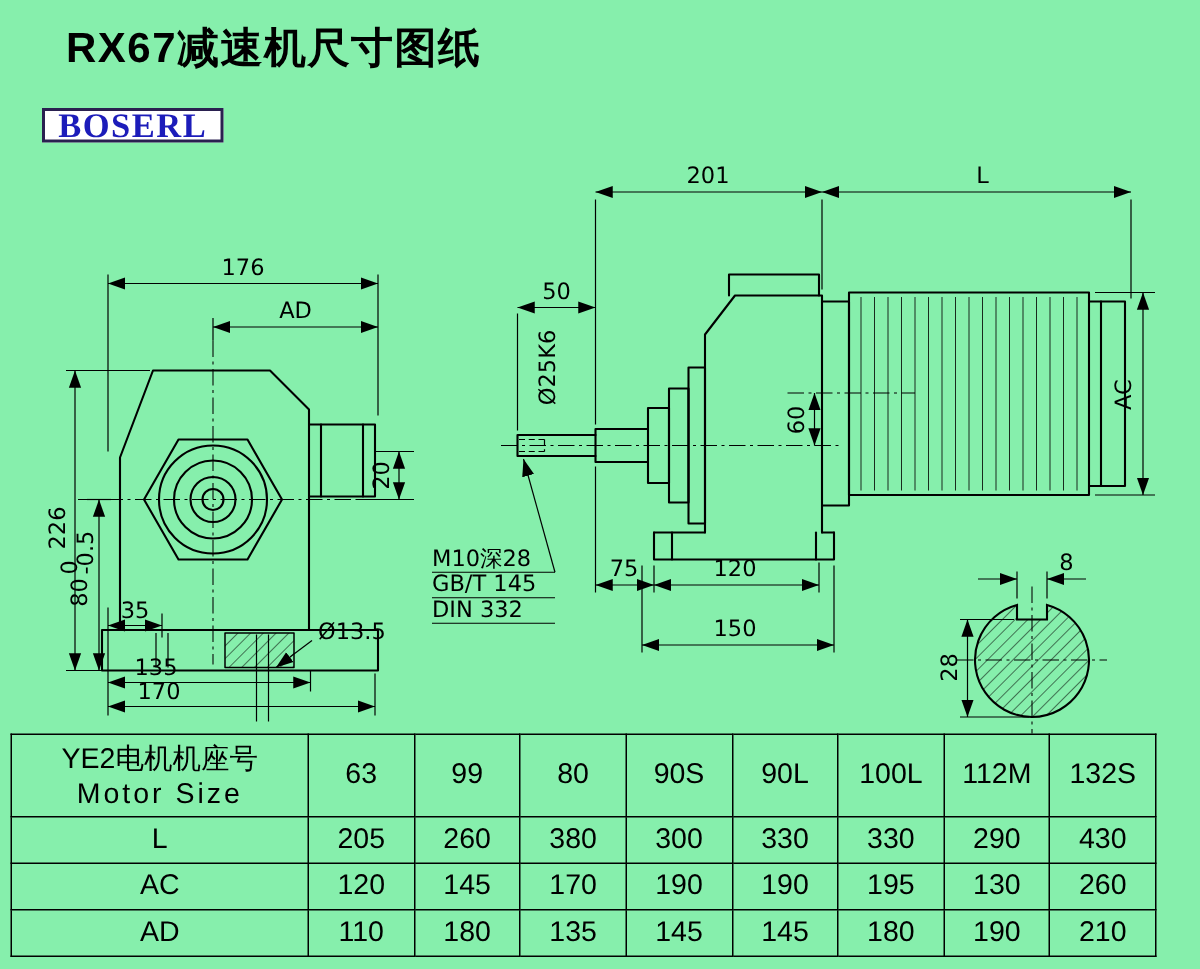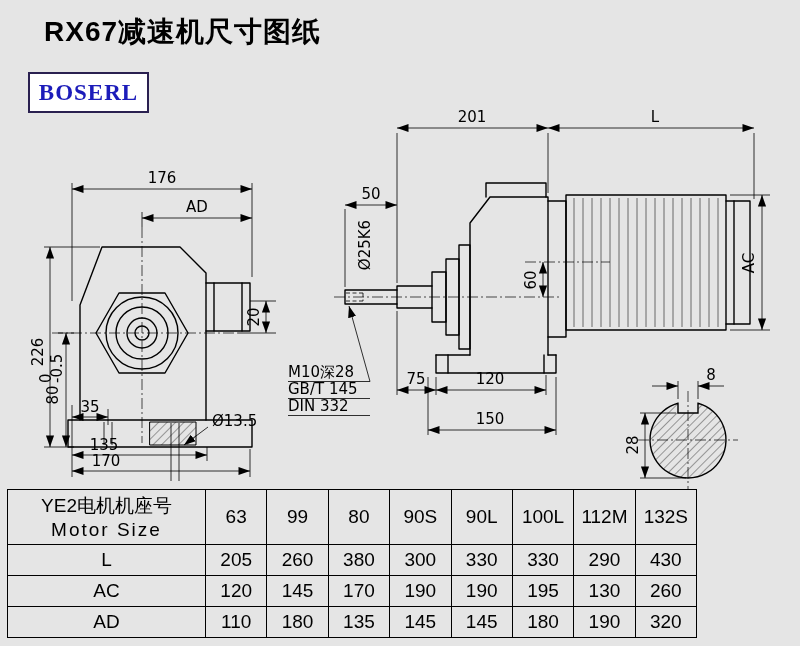--- a/index.html
+++ b/index.html
@@ -1,31 +1,31 @@
 <!DOCTYPE html>
 <html><head>
 <meta charset="utf-8">
 <style>
   *{margin:0;padding:0;box-sizing:border-box}
   html,body{width:800px;height:646px;background:#fff}
   body{font-family:"Liberation Sans","DejaVu Sans",sans-serif;position:relative;overflow:hidden;color:#000}
-  .page{position:absolute;inset:0;background:#e5e5e5}
+  .page{position:absolute;inset:0;background:#86efac}
   .title{position:absolute;left:44px;top:13px;font-size:28px;font-weight:bold;letter-spacing:1px}
-  .logo{position:absolute;left:28px;top:72px;width:121px;height:41px;border:2px solid #2a2050;display:flex;align-items:center;justify-content:center;background:#fff}
+  .logo{position:absolute;left:28px;top:72px;width:121px;height:23px;border:2px solid #2a2050;display:flex;align-items:center;justify-content:center;background:#fff}
   .logo span{font-family:"Liberation Serif","DejaVu Serif",serif;font-weight:bold;font-size:23px;color:#1c1cba;letter-spacing:1px}
   svg.drawing{position:absolute;left:0;top:105px}
   svg text{font-family:"DejaVu Sans","Liberation Sans",sans-serif;fill:#000;font-size:15px}
   .tm{text-anchor:middle}
   .outline{stroke:#000;stroke-width:1.4;fill:none;stroke-linejoin:round;stroke-linecap:round}
   .thin{stroke:#000;stroke-width:0.8;fill:none}
   .fin{stroke:#000;stroke-width:0.55;fill:none}
   .cl{stroke:#000;stroke-width:0.7;fill:none;stroke-dasharray:11 3 2 3}
   .dim{stroke:#000;stroke-width:0.8;fill:none}
   .hid{stroke:#000;stroke-width:0.8;fill:none;stroke-dasharray:4 2.5}
-  table.spec{position:absolute;left:7px;top:489px;border-collapse:collapse;width:690px;table-layout:fixed}
+  table.spec{position:absolute;left:7px;top:489px;border-collapse:collapse;width:764px;table-layout:fixed}
   .spec td{border:1px solid #000;text-align:center;vertical-align:middle;font-size:19px;height:31px}
   .spec td.c1{width:198px}
   .spec tr.hdr td{height:55px}
   .hdr-en{letter-spacing:2px}
 </style>
 </head>
 <body>
 
 <div class="page">
 
@@ -287,18 +287,18 @@
       </tr>
       <tr>
         <td class="c1">AD</td>
         <td>110</td>
         <td>180</td>
         <td>135</td>
         <td>145</td>
         <td>145</td>
         <td>180</td>
         <td>190</td>
-        <td>320</td>
+        <td>210</td>
       </tr>
     </tbody>
   </table>
 
 </div>
 
 </body></html>

